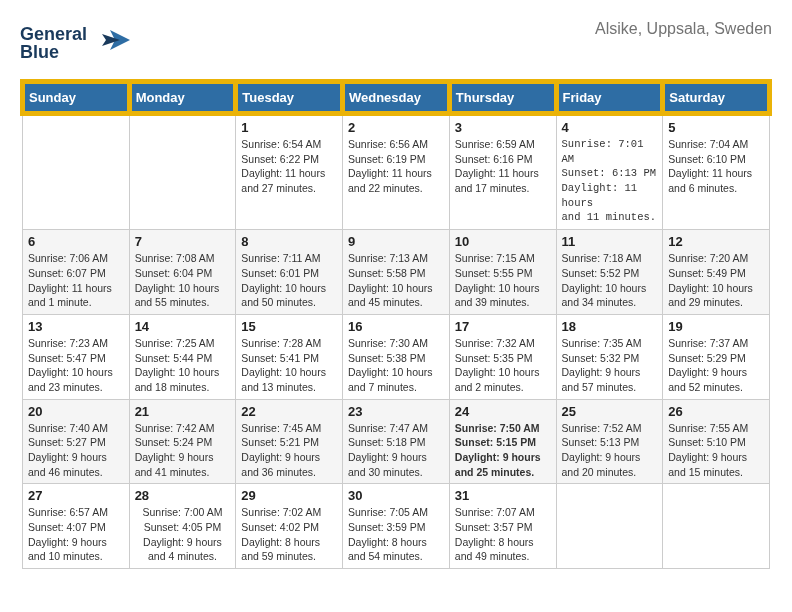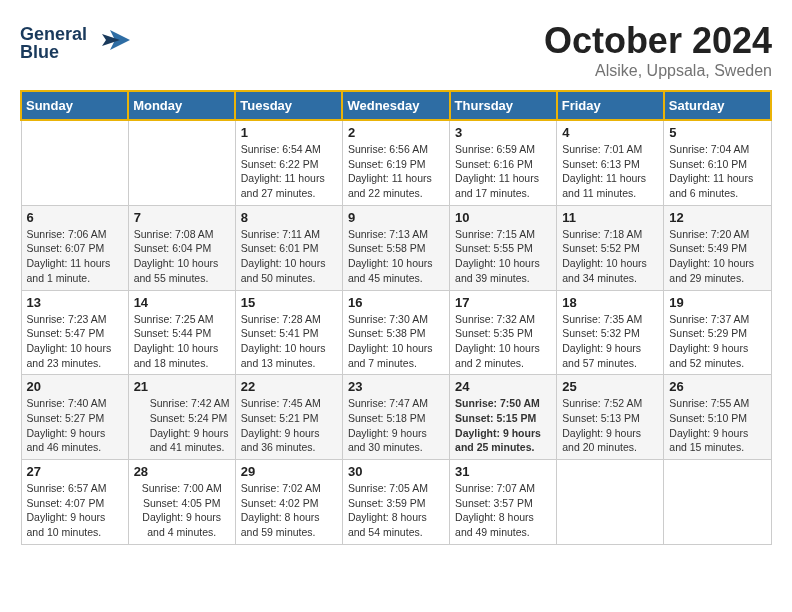--- a/index.html
+++ b/index.html
@@ -36,21 +36,21 @@
       width: 100%;
       border-collapse: collapse;
     }
     thead tr th {
       background-color: #2e6da4;
       color: #fff;
       font-size: 13px;
       font-weight: bold;
       padding: 6px 4px;
       text-align: left;
-      border: 2px solid #eab308;
+      border: 5px solid #eab308;
     }
     tbody tr td {
       vertical-align: top;
       border: 1px solid #ccc;
       padding: 4px 5px;
       width: 107px;
       min-height: 80px;
       font-size: 11px;
       color: #333;
       background: #fff;
@@ -83,21 +83,20 @@
       <svg width="110" height="45" viewBox="0 0 110 45">
         <text x="0" y="20" font-family="Arial" font-size="18" font-weight="bold" fill="#1a3a5c">General</text>
         <text x="0" y="38" font-family="Arial" font-size="18" font-weight="bold" fill="#1a3a5c">Blue</text>
 
         <polygon points="90,10 110,20 90,30 95,20" fill="#2e6da4"></polygon>
         <polygon points="82,14 100,20 82,26 86,20" fill="#1a3a5c"></polygon>
       </svg>
     </div>
   </div>
   <div class="title-block">
-    <div class="month-title">October 2024</div>
     <div class="location">Alsike, Uppsala, Sweden</div>
   </div>
 </div>
 
 <table>
   <thead>
     <tr id="weekday-header">
         <th>Sunday</th>
         <th>Monday</th>
         <th>Tuesday</th>
@@ -127,21 +126,21 @@
         </td>
         <td>
           <span class="day-number">3</span>
           <div class="day-info" style="white-space: pre-line;">Sunrise: 6:59 AM
 Sunset: 6:16 PM
 Daylight: 11 hours
 and 17 minutes.</div>
         </td>
         <td>
           <span class="day-number">4</span>
-          <div class="day-info" style="white-space: pre-line;">Sunrise: 7:01 AM
+          <div class="day-info" style="white-space: pre-line; font-family: Liberation Mono, monospace;">Sunrise: 7:01 AM
 Sunset: 6:13 PM
 Daylight: 11 hours
 and 11 minutes.</div>
         </td>
         <td>
           <span class="day-number">5</span>
           <div class="day-info" style="white-space: pre-line;">Sunrise: 7:04 AM
 Sunset: 6:10 PM
 Daylight: 11 hours
 and 6 minutes.</div>
@@ -252,21 +251,21 @@
       <tr>
         <td>
           <span class="day-number">20</span>
           <div class="day-info" style="white-space: pre-line;">Sunrise: 7:40 AM
 Sunset: 5:27 PM
 Daylight: 9 hours
 and 46 minutes.</div>
         </td>
         <td>
           <span class="day-number">21</span>
-          <div class="day-info" style="white-space: pre-line; margin-left: 16px;">Sunrise: 7:42 AM
+          <div class="day-info" style="white-space: pre-line;">Sunrise: 7:42 AM
 Sunset: 5:24 PM
 Daylight: 9 hours
 and 41 minutes.</div>
         </td>
         <td>
           <span class="day-number">22</span>
           <div class="day-info" style="white-space: pre-line;">Sunrise: 7:45 AM
 Sunset: 5:21 PM
 Daylight: 9 hours
 and 36 minutes.</div>

